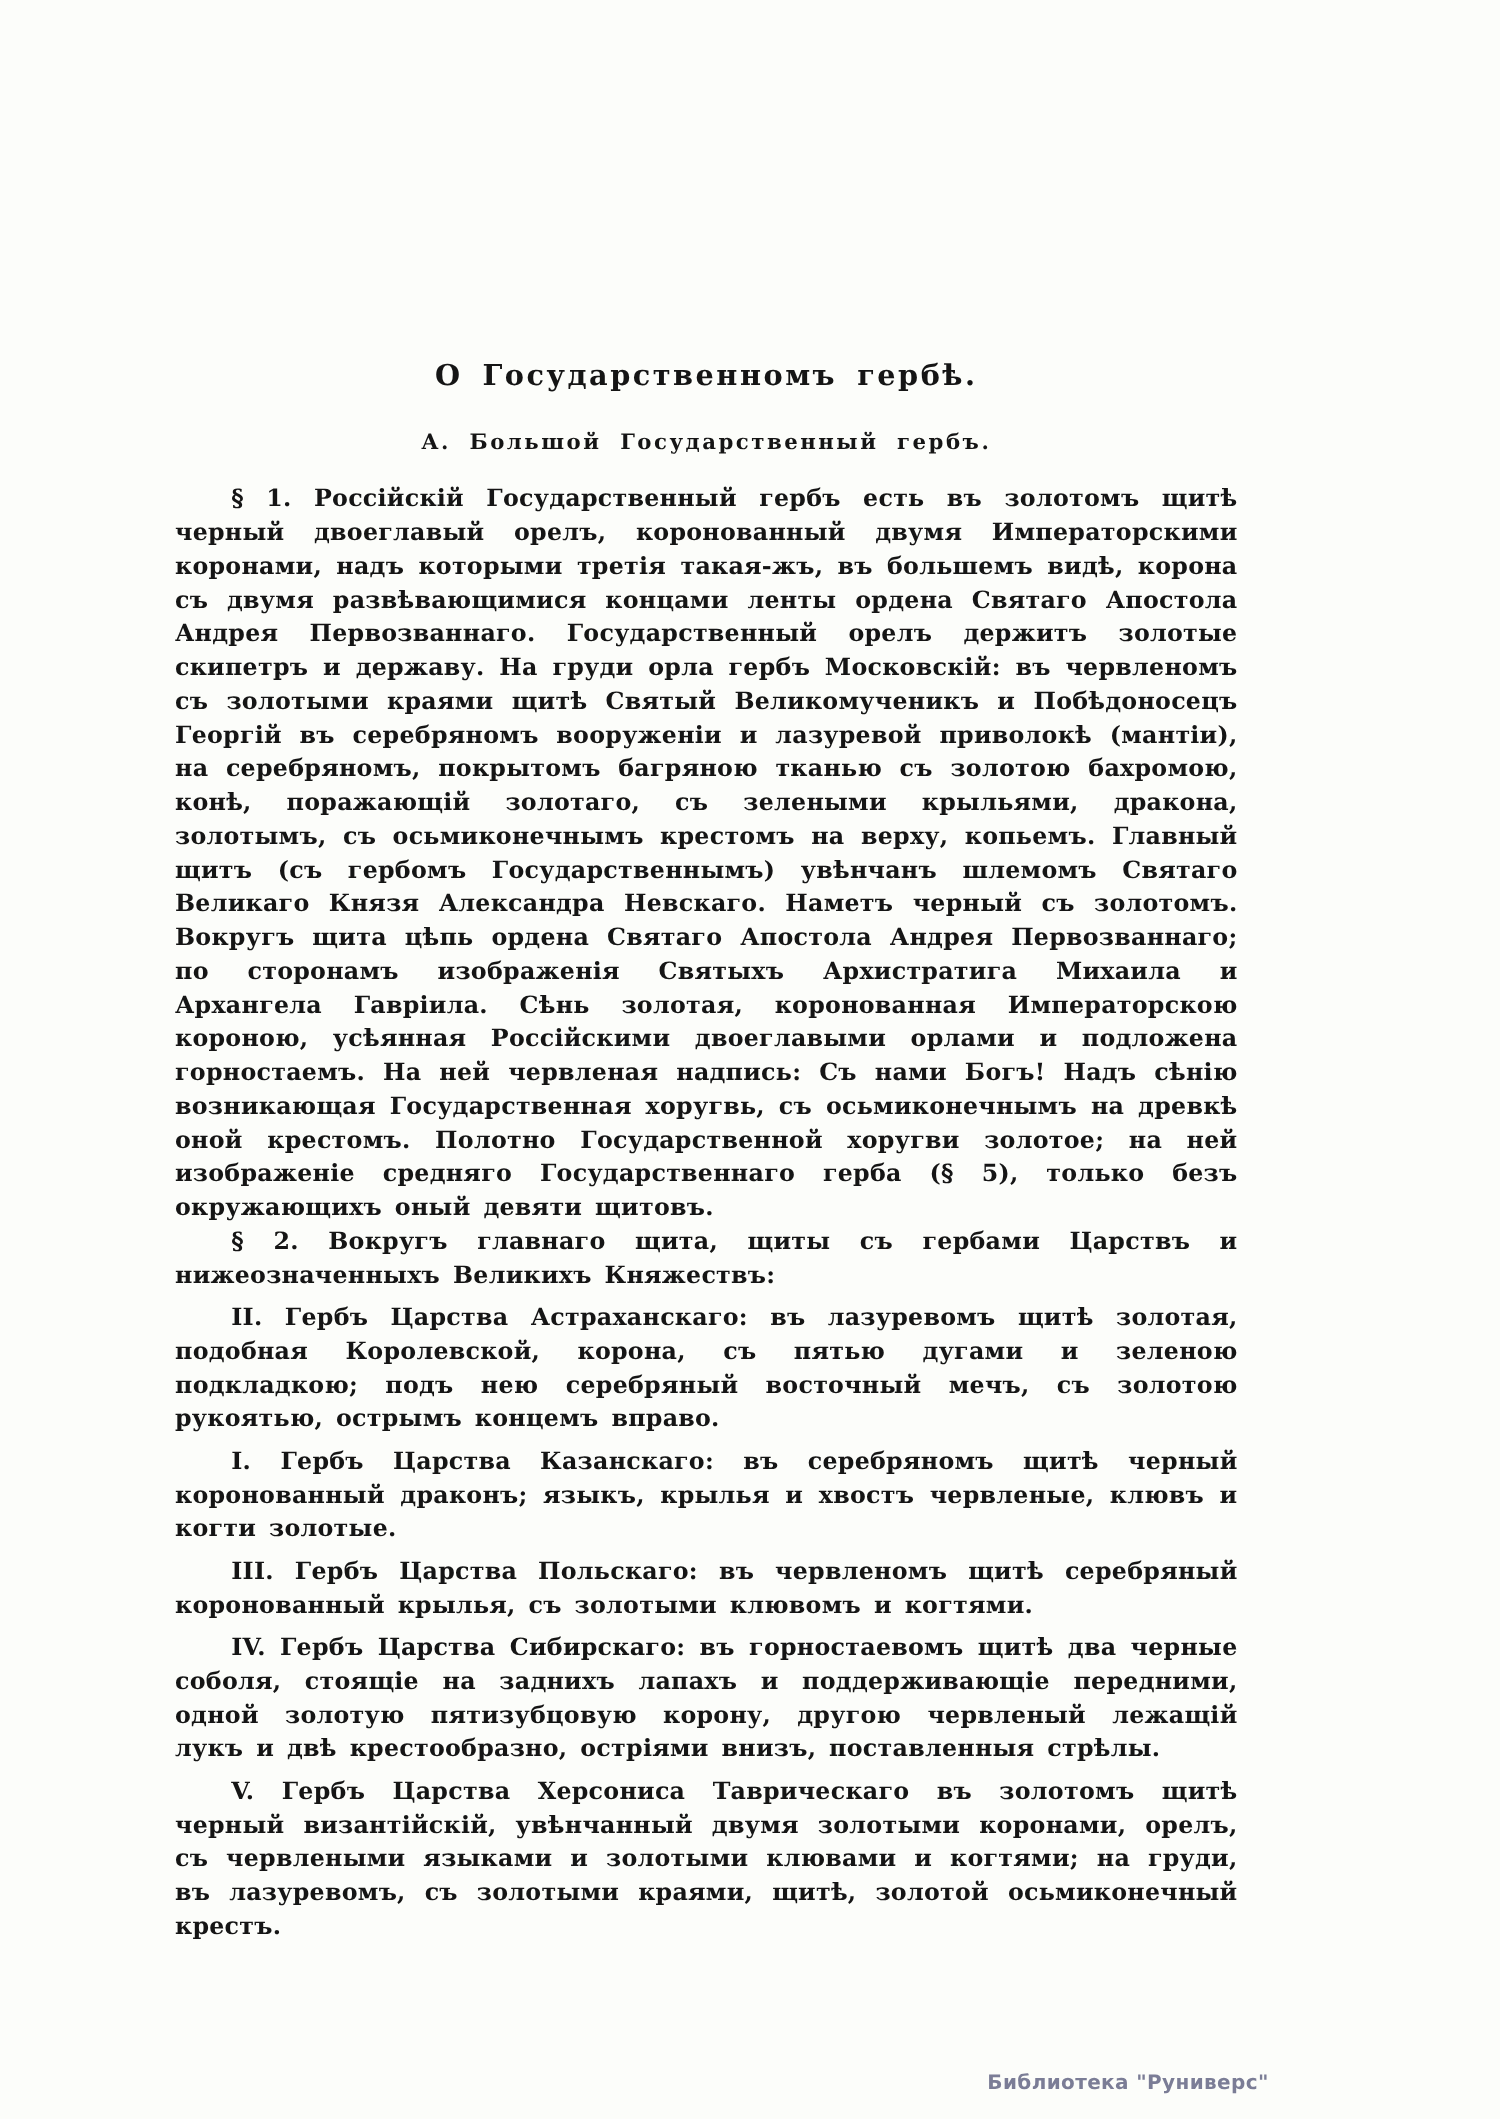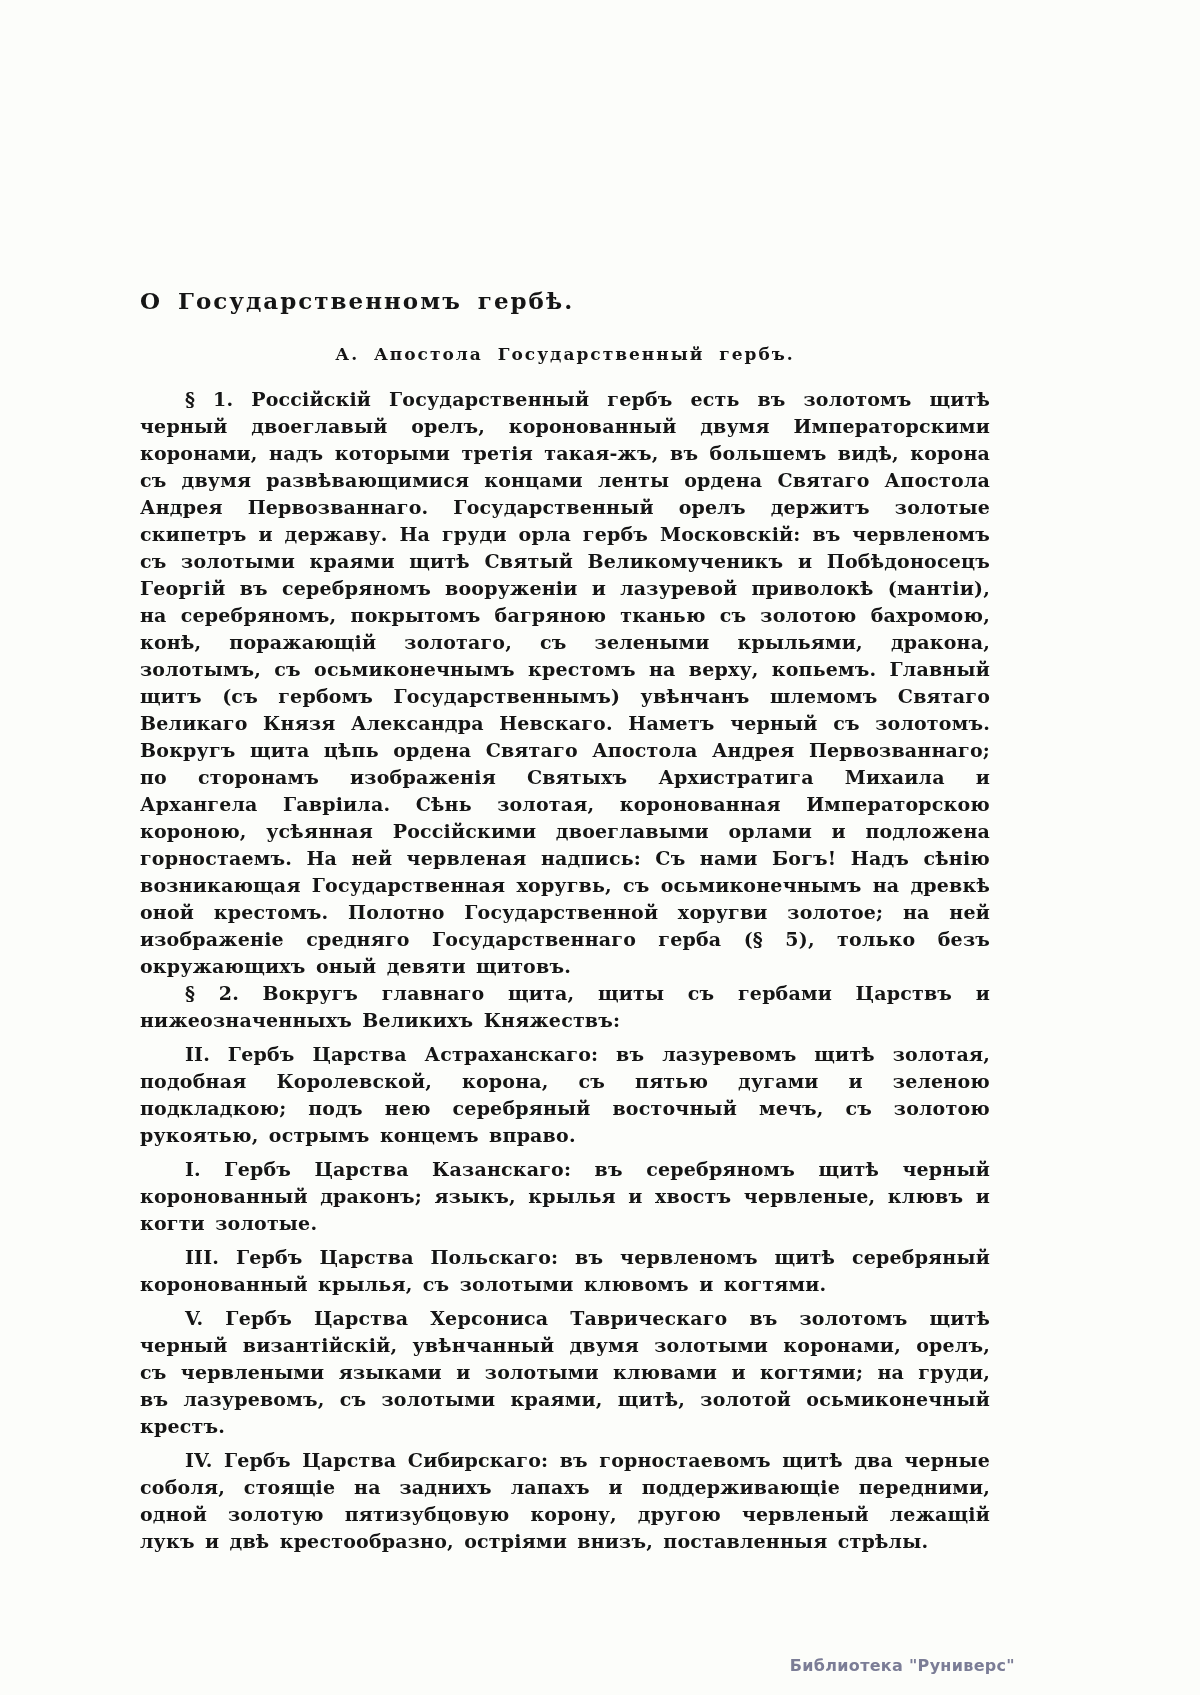--- a/index.html
+++ b/index.html
@@ -17,20 +17,21 @@
     color: #151515;
   }
   .text-column {
     position: absolute;
     left: 140px;
     top: 288px;
     width: 850px;
   }
   .doc-title {
     margin: 0 0 30px 0;
+    text-align: center;
     font-size: 23px;
     font-weight: bold;
     letter-spacing: 2px;
     word-spacing: 6px;
     line-height: 26px;
   }
   .doc-subtitle {
     margin: 0 0 22px 0;
     text-align: center;
     font-size: 17px;
@@ -62,23 +63,23 @@
     color: #7b7d96;
     letter-spacing: 0.3px;
   }
 </style>
 </head>
 <body>
 
 <div class="page">
   <div class="text-column">
     <h1 class="doc-title">О Государственномъ гербѣ.</h1>
-    <h2 class="doc-subtitle">А. Апостола Государственный гербъ.</h2>
+    <h2 class="doc-subtitle">А. Большой Государственный гербъ.</h2>
     <p class="para">§ 1. Россійскій Государственный гербъ есть въ золотомъ щитѣ черный двоеглавый орелъ, коронованный двумя Императорскими коронами, надъ которыми третія такая-жъ, въ большемъ видѣ, корона съ двумя развѣвающимися концами ленты ордена Святаго Апостола Андрея Первозваннаго. Государственный орелъ держитъ золотые скипетръ и державу. На груди орла гербъ Московскій: въ червленомъ съ золотыми краями щитѣ Святый Великомученикъ и Побѣдоносецъ Георгій въ серебряномъ вооруженіи и лазуревой приволокѣ (мантіи), на серебряномъ, покрытомъ багряною тканью съ золотою бахромою, конѣ, поражающій золотаго, съ зелеными крыльями, дракона, золотымъ, съ осьмиконечнымъ крестомъ на верху, копьемъ. Главный щитъ (съ гербомъ Государственнымъ) увѣнчанъ шлемомъ Святаго Великаго Князя Александра Невскаго. Наметъ черный съ золотомъ. Вокругъ щита цѣпь ордена Святаго Апостола Андрея Первозваннаго; по сторонамъ изображенія Святыхъ Архистратига Михаила и Архангела Гавріила. Сѣнь золотая, коронованная Императорскою короною, усѣянная Россійскими двоеглавыми орлами и подложена горностаемъ. На ней червленая надпись: Съ нами Богъ! Надъ сѣнію возникающая Государственная хоругвь, съ осьмиконечнымъ на древкѣ оной крестомъ. Полотно Государственной хоругви золотое; на ней изображеніе средняго Государственнаго герба (§ 5), только безъ окружающихъ оный девяти щитовъ.</p>
     <p class="para">§ 2. Вокругъ главнаго щита, щиты съ гербами Царствъ и нижеозначенныхъ Великихъ Княжествъ:</p>
     <p class="para spaced">II. Гербъ Царства Астраханскаго: въ лазуревомъ щитѣ золотая, подобная Королевской, корона, съ пятью дугами и зеленою подкладкою; подъ нею серебряный восточный мечъ, съ золотою рукоятью, острымъ концемъ вправо.</p>
     <p class="para spaced">I. Гербъ Царства Казанскаго: въ серебряномъ щитѣ черный коронованный драконъ; языкъ, крылья и хвостъ червленые, клювъ и когти золотые.</p>
     <p class="para spaced">III. Гербъ Царства Польскаго: въ червленомъ щитѣ серебряный коронованный крылья, съ золотыми клювомъ и когтями.</p>
+    <p class="para spaced">IV. Гербъ Царства Сибирскаго: въ горностаевомъ щитѣ два черные соболя, стоящіе на заднихъ лапахъ и поддерживающіе передними, одной золотую пятизубцовую корону, другою червленый лежащій лукъ и двѣ крестообразно, остріями внизъ, поставленныя стрѣлы.</p>
     <p class="para spaced">V. Гербъ Царства Херсониса Таврическаго въ золотомъ щитѣ черный византійскій, увѣнчанный двумя золотыми коронами, орелъ, съ червлеными языками и золотыми клювами и когтями; на груди, въ лазуревомъ, съ золотыми краями, щитѣ, золотой осьмиконечный крестъ.</p>
-    <p class="para spaced">IV. Гербъ Царства Сибирскаго: въ горностаевомъ щитѣ два черные соболя, стоящіе на заднихъ лапахъ и поддерживающіе передними, одной золотую пятизубцовую корону, другою червленый лежащій лукъ и двѣ крестообразно, остріями внизъ, поставленныя стрѣлы.</p>
   </div>
   <div class="watermark">Библиотека "Руниверс"</div>
 </div>
 
 </body></html>

